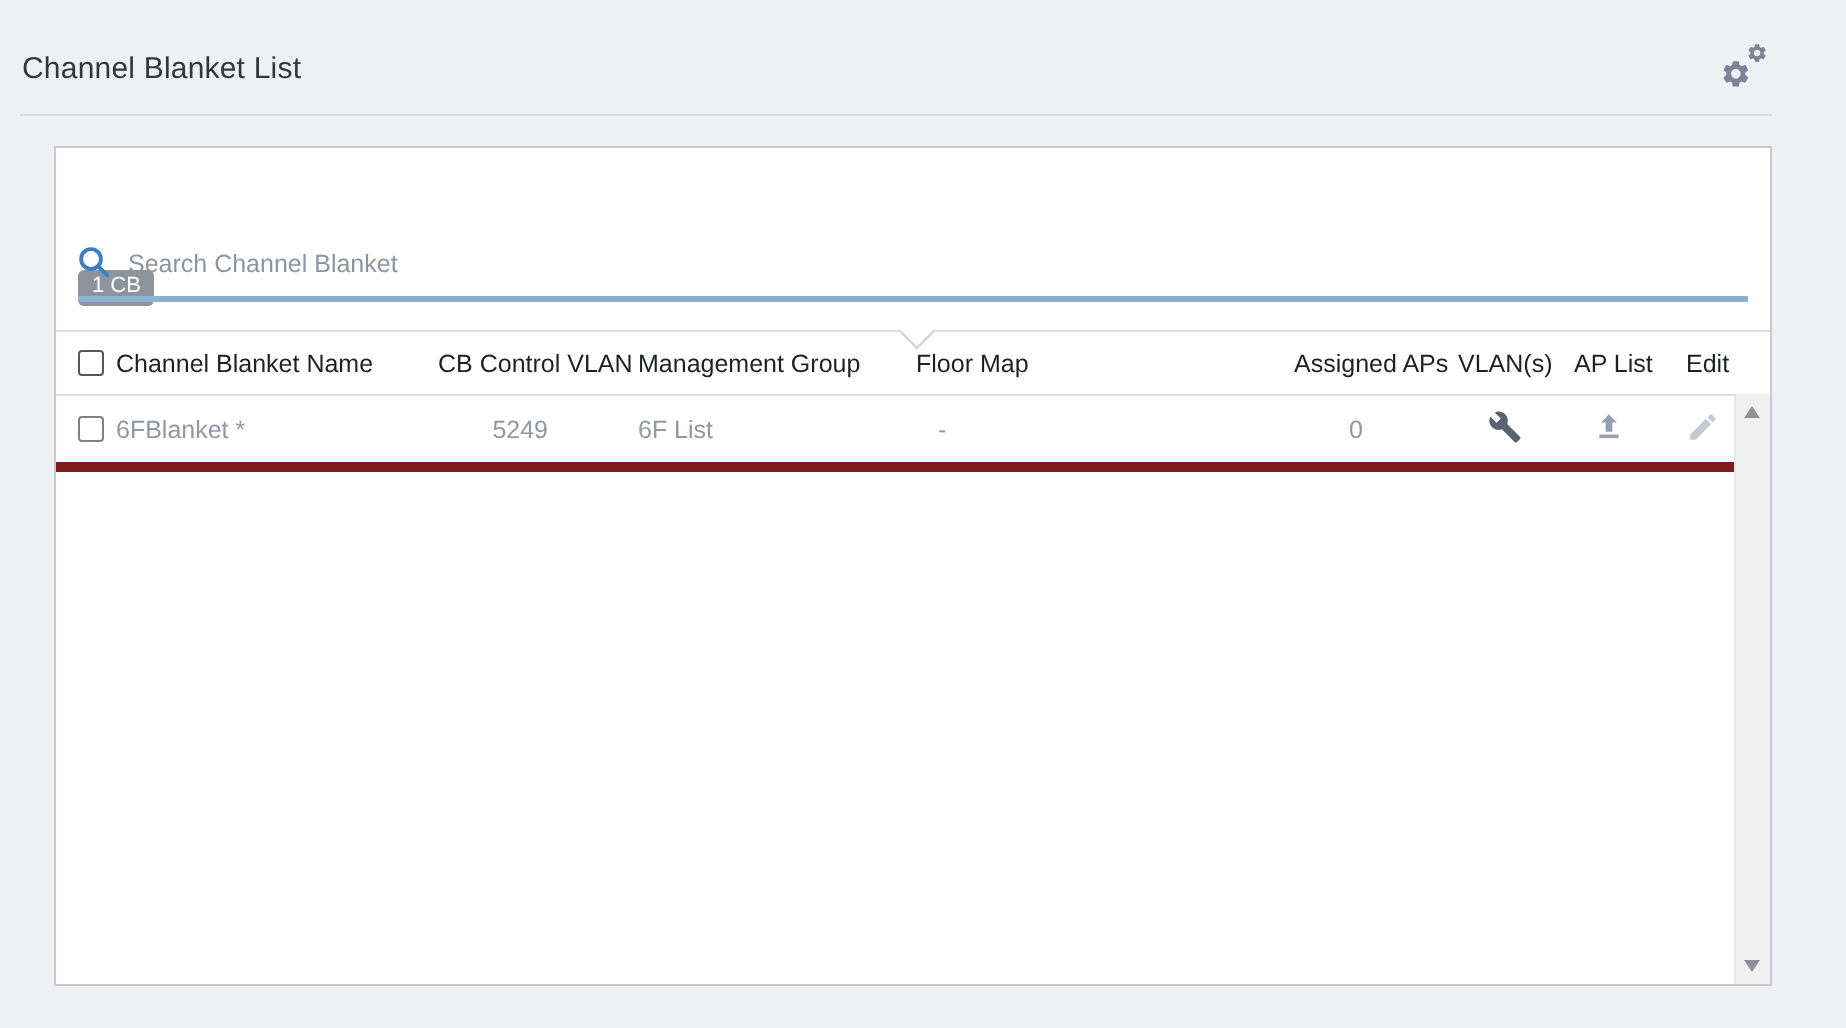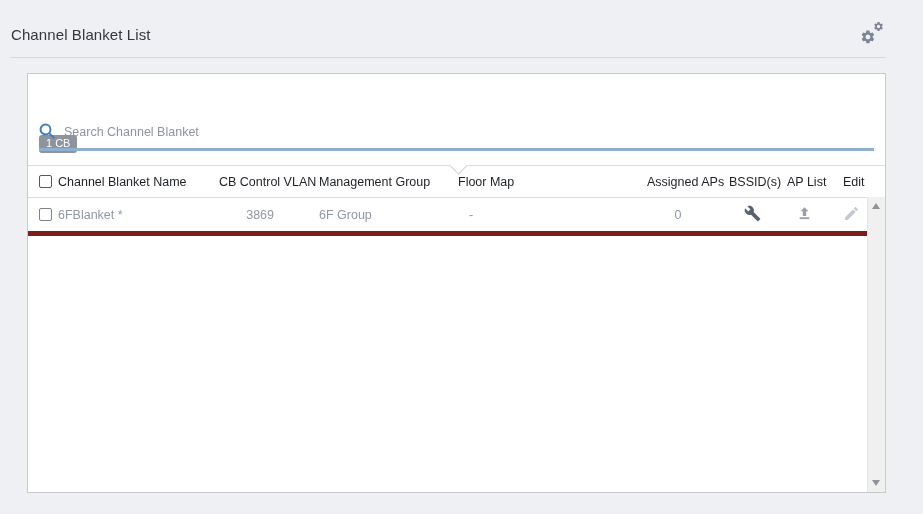--- a/index.html
+++ b/index.html
@@ -147,34 +147,34 @@
 
     <div class="grid-row thead">
       <div class="cell c-check">
           <input type="checkbox" style="">
         </div>
       <div class="cell">Channel Blanket Name</div>
       <div class="cell">CB Control VLAN</div>
       <div class="cell">Management Group</div>
       <div class="cell">Floor Map</div>
       <div class="cell">Assigned APs</div>
-      <div class="cell">BSSID(s)</div>
+      <div class="cell">VLAN(s)</div>
       <div class="cell">AP List</div>
       <div class="cell c-edit-h">Edit</div>
     </div>
 
     <div class="hline hdr-bottom"></div>
 
     <div class="grid-row trow">
       <div class="cell c-check">
           <input type="checkbox" style="">
         </div>
       <div class="cell">6FBlanket *</div>
-      <div class="cell c-num">3869</div>
-      <div class="cell">6F Group</div>
+      <div class="cell c-num">5249</div>
+      <div class="cell">6F List</div>
       <div class="cell c-pad">-</div>
       <div class="cell c-aps">0</div>
       <div class="cell c-icon bssid">
         <button class="icon-btn">
           <svg width="17" height="17" viewBox="0 0 24 24">
             <path fill="#596273" d="M22.7 19l-9.1-9.1c.9-2.3.4-5-1.5-6.9-2-2-5-2.4-7.4-1.3L9 6 6 9 1.6 4.7C.4 7.1.9 10.1 2.9 12.1c1.9 1.9 4.6 2.4 6.9 1.5l9.1 9.1c.4.4 1 .4 1.4 0l2.3-2.3c.5-.4.5-1.1.1-1.4z"></path>
           </svg>
         </button>
       </div>
       <div class="cell c-icon aplist">

